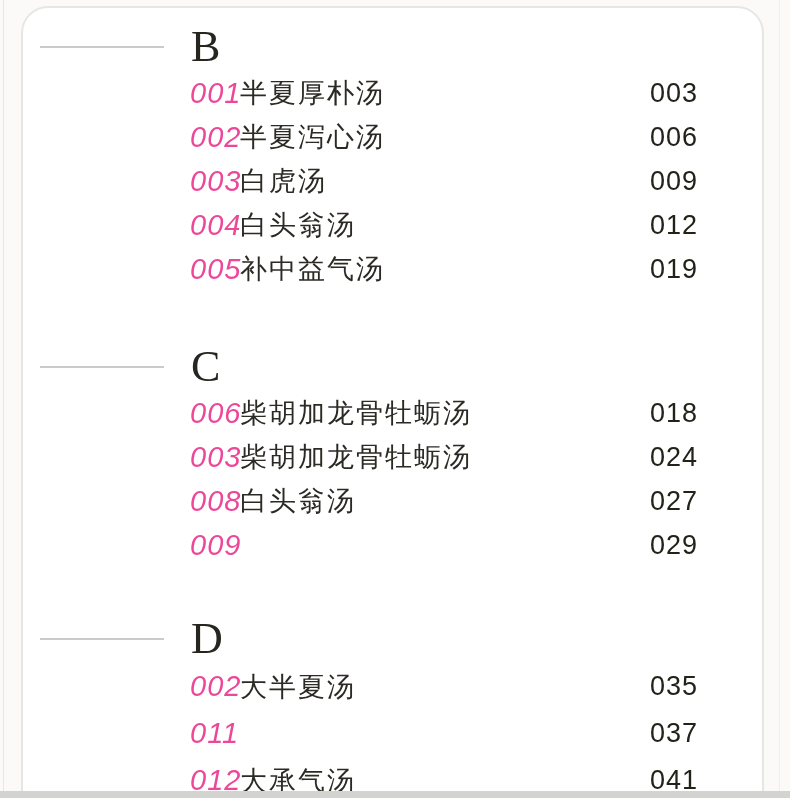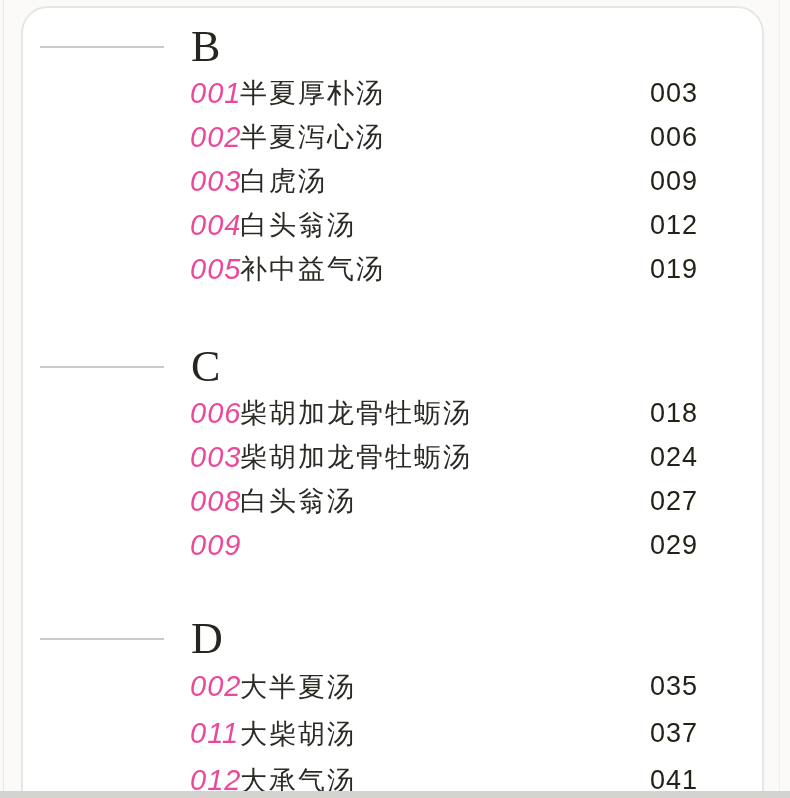--- a/index.html
+++ b/index.html
@@ -187,21 +187,20 @@
     </div>
     <div class="rows">
   <div class="row">
     <span class="num">002</span>
     <span class="title">大半夏汤</span>
     <span class="pageno">035</span>
   </div>
 
   <div class="row">
     <span class="num">011</span>
-    <span class="title">大柴胡汤</span>
     <span class="pageno">037</span>
   </div>
 
   <div class="row">
     <span class="num">012</span>
     <span class="title">大承气汤</span>
     <span class="pageno">041</span>
   </div>
 </div>
   </section>

